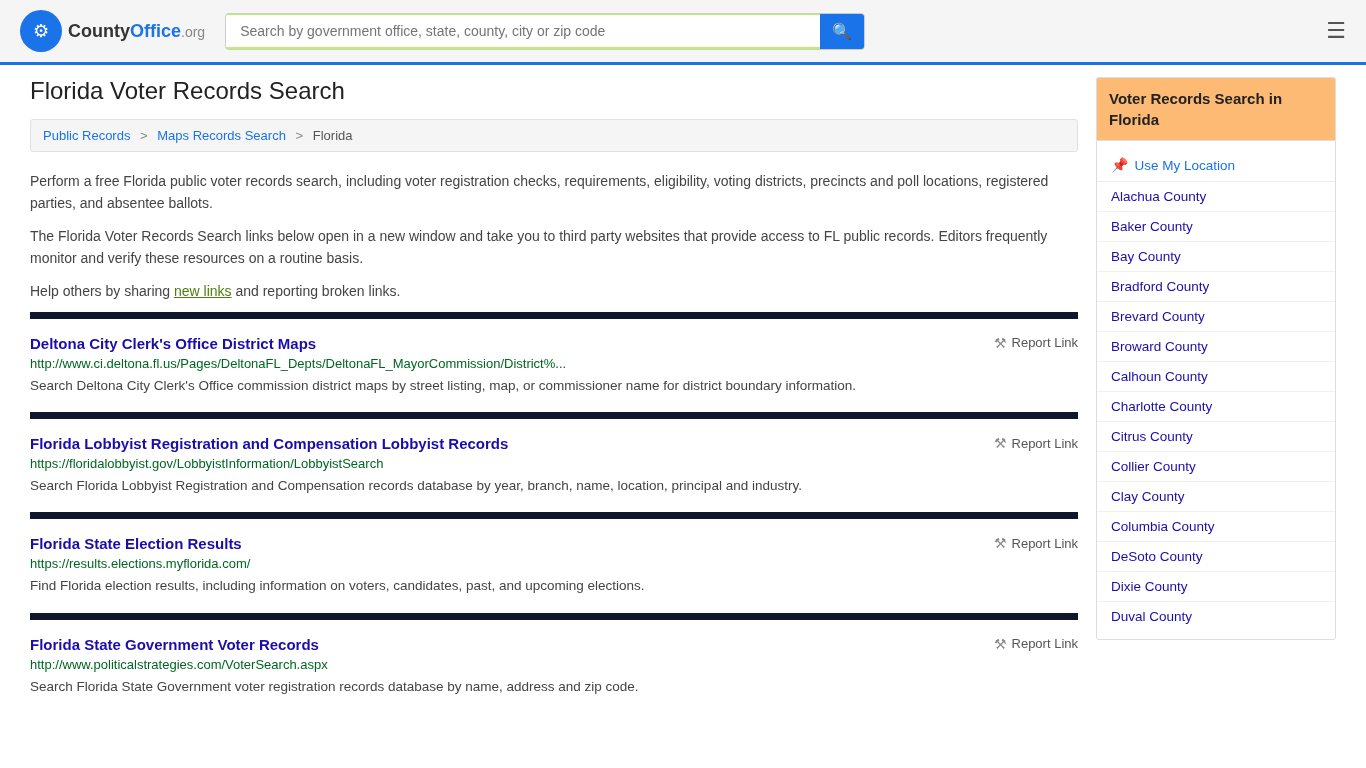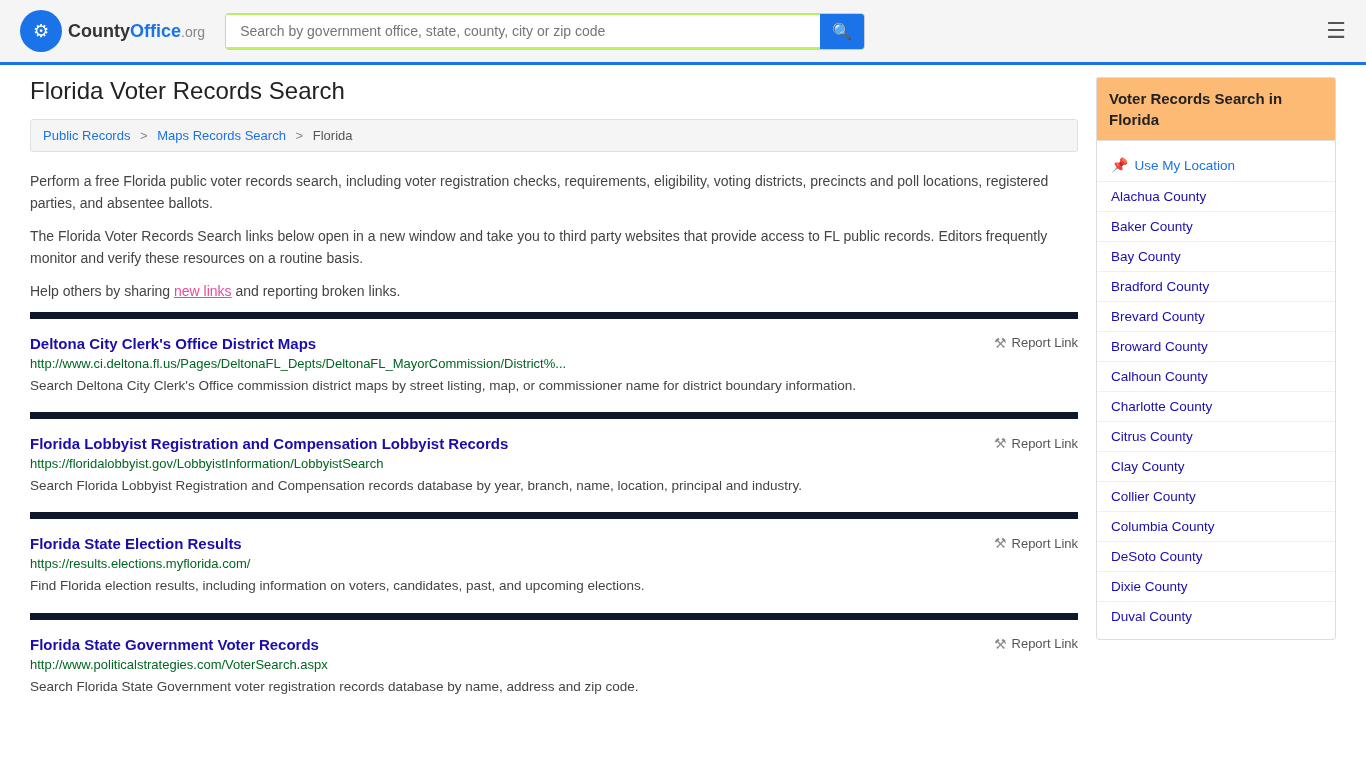--- a/index.html
+++ b/index.html
@@ -101,21 +101,21 @@
     }
     .breadcrumb a { color: #1a73e8; text-decoration: none; }
     .breadcrumb .sep { margin: 0 6px; color: #888; }
 
     .description-text {
       font-size: 14px;
       color: #444;
       line-height: 1.6;
       margin-bottom: 10px;
     }
-    .description-text a { color: #ec4899; }
+    .description-text a { color: #4d7c0f; }
     .description-text a.underline { text-decoration: underline; }
 
     
     .result-item {
       border-top: 7px solid #0f172a;
       padding: 16px 0;
     }
     .result-header {
       display: flex;
       align-items: flex-start;
@@ -295,22 +295,22 @@
       <div id="county-links">
           <a class="sidebar-link" href="#">Alachua County</a>
           <a class="sidebar-link" href="#">Baker County</a>
           <a class="sidebar-link" href="#">Bay County</a>
           <a class="sidebar-link" href="#">Bradford County</a>
           <a class="sidebar-link" href="#">Brevard County</a>
           <a class="sidebar-link" href="#">Broward County</a>
           <a class="sidebar-link" href="#">Calhoun County</a>
           <a class="sidebar-link" href="#">Charlotte County</a>
           <a class="sidebar-link" href="#">Citrus County</a>
+          <a class="sidebar-link" href="#">Collier County</a>
           <a class="sidebar-link" href="#">Clay County</a>
-          <a class="sidebar-link" href="#">Collier County</a>
           <a class="sidebar-link" href="#">Columbia County</a>
           <a class="sidebar-link" href="#">DeSoto County</a>
           <a class="sidebar-link" href="#">Dixie County</a>
           <a class="sidebar-link" href="#">Duval County</a>
         </div>
     </div>
   </aside>
 
 </div>
 

